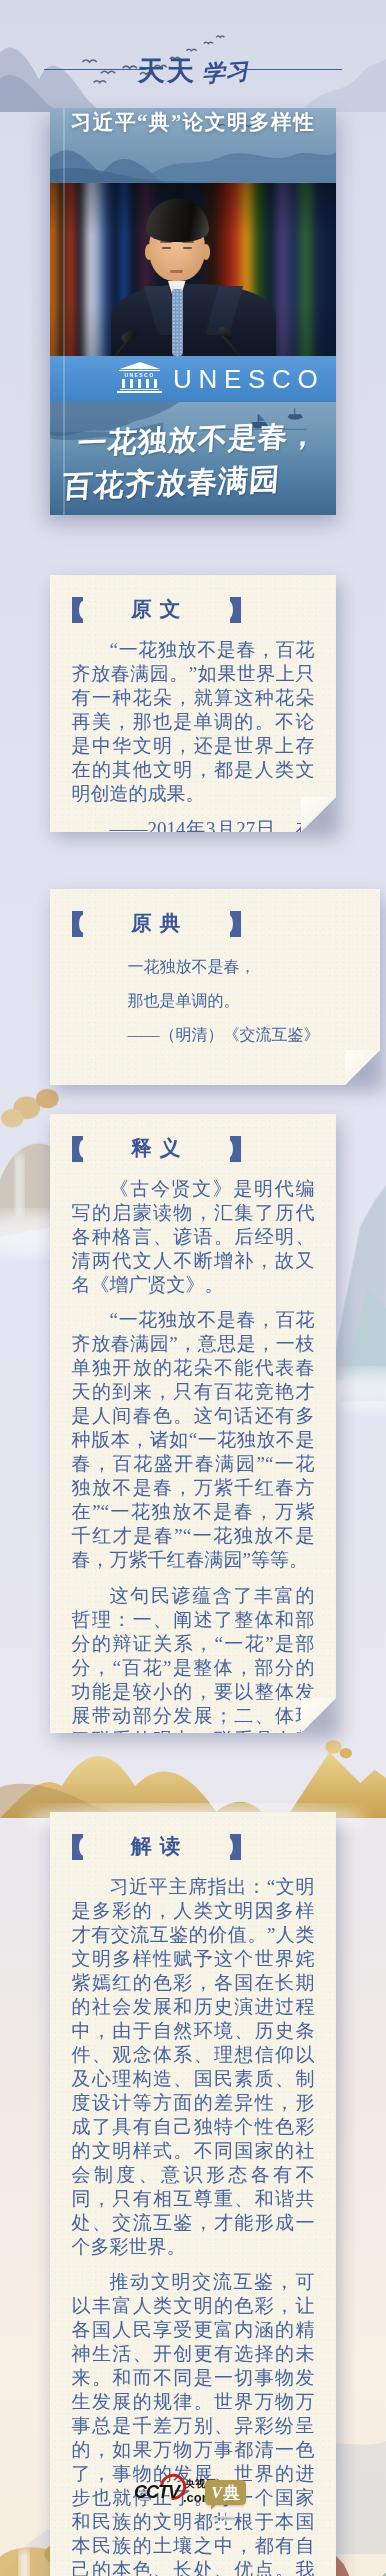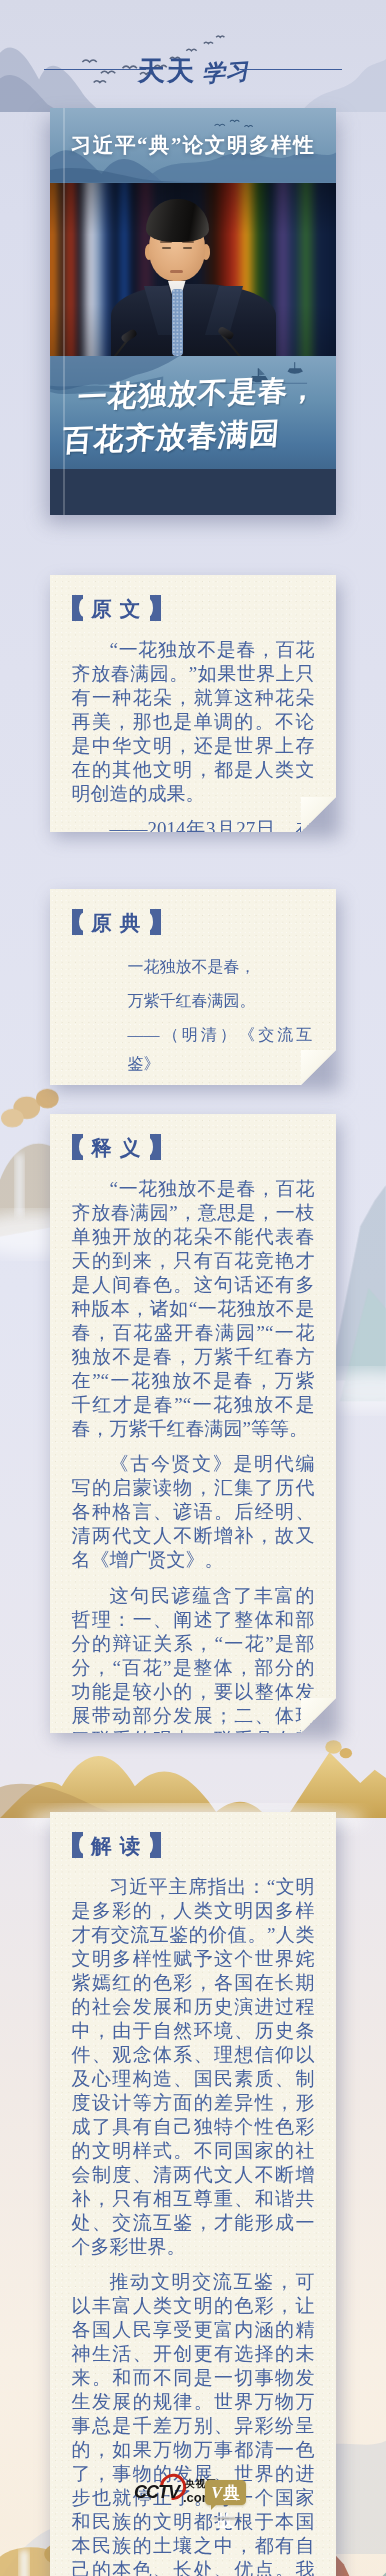--- a/index.html
+++ b/index.html
@@ -15,21 +15,21 @@
   .head-title{position:absolute;top:53px;left:0;right:0;text-align:center;color:#32508e;white-space:nowrap;}
   .head-title .reg{font-size:27px;font-weight:700;letter-spacing:2.1px;}
   .head-title .scr{display:inline-block;font-size:23px;font-weight:700;font-style:italic;margin-left:6.2px;transform:rotate(-4deg);font-family:"DejaVu Serif",serif;}
 
   
   .hero-wrap{position:absolute;left:50px;top:108px;width:286px;height:407px;z-index:3;}
   .hero-shadow{position:absolute;left:-4.1px;right:-2.1px;top:10.3px;bottom:-8.2px;background:rgba(88,96,132,.42);filter:blur(10.3px);border-radius:5.2px;}
   .hero{position:absolute;inset:0;overflow:hidden;background:#2a3a55;}
   .hero-band{position:relative;height:75px;background:linear-gradient(180deg,#8fadc6 0%,#7599b6 60%,#6a90af 100%);overflow:hidden;}
   .hero-band svg{position:absolute;left:0;bottom:0;}
-  .hero-band h2{position:relative;margin:0;padding-top:23px;text-align:center;font-size:20.6px;font-weight:700;color:#ffffff;letter-spacing:1.5px;text-shadow:0 1px 4.1px rgba(25,45,75,.4);}
+  .hero-band h2{position:relative;margin:0;text-align:center;font-size:20.6px;font-weight:700;color:#ffffff;letter-spacing:1.5px;text-shadow:0 1px 4.1px rgba(25,45,75,.4);}
   .spine{position:absolute;left:13.4px;top:0;bottom:0;width:1.5px;background:rgba(255,255,255,.22);z-index:9;}
 
   .photo{position:relative;height:173px;overflow:hidden;background:#10182b;}
   .flags{position:absolute;inset:-6.2px;filter:blur(2.6px) saturate(1.15);
     background:linear-gradient(90deg,#8a4a1f 0%,#b4661f 3%,#3a2a22 6%,#93321f 9%,#20222e 12%,#c9ccd8 15.5%,#8fa3bd 18%,#27406e 21%,#0e1b33 24%,#1c3e7a 27%,#0d1526 30%,#3a1f33 34%,#141a2b 38%,#0f1626 44%,#121828 52%,#2a150d 57%,#6e1f14 61%,#a03420 64%,#c99026 68%,#274a1c 72%,#0f2030 76%,#4a3f73 80%,#1e2f4c 84%,#356036 88%,#14223e 92%,#0c1830 100%);}
   .photo-vignette{position:absolute;inset:0;background:linear-gradient(180deg,rgba(0,0,0,.35) 0%,rgba(0,0,0,0) 30%,rgba(0,0,0,0) 70%,rgba(0,0,0,.2) 100%);}
   .hair{position:absolute;left:96px;top:15.5px;width:63px;height:43px;border-radius:50% 50% 42% 42%/74% 74% 30% 30%;
     background:linear-gradient(100deg,#3c3a38 0%,#191817 45%,#0e0d0c 70%,#4b4845 100%);}
   .face{position:absolute;left:99px;top:27px;width:56px;height:71px;border-radius:52% 52% 46% 46%/56% 56% 44% 44%;
     background:radial-gradient(ellipse at 45% 35%,#f2c69c 0%,#e0ab7c 55%,#c78f60 100%);}
@@ -77,21 +77,21 @@
   .sheet-wrap{position:absolute;left:50px;width:286px;z-index:3;}
   .sheet-shadow{position:absolute;left:3.1px;right:-4.1px;top:8.2px;bottom:-6.2px;background:rgba(88,96,132,.40);filter:blur(9.3px);border-radius:5.2px;}
   .sheet{position:absolute;inset:0;clip-path:polygon(0 0,100% 0,100% calc(100% - 35px),calc(100% - 35px) 100%,0 100%);
     background-color:#f7f4e7;
     background-image:radial-gradient(rgba(255,255,255,.75) 0.5px,rgba(255,255,255,0) 0.8px),radial-gradient(rgba(193,186,155,.30) 0.5px,rgba(0,0,0,0) 0.8px);
     background-size:4.6px 4.6px,6.7px 6.7px;background-position:0 0,2.1px 3.1px;
     padding:17.5px 21.6px;box-sizing:border-box;overflow:hidden;}
   .fold{position:absolute;right:0;bottom:0;width:35px;height:35px;clip-path:polygon(0 100%,100% 0,0 0);
     background:linear-gradient(315deg,#c9c2a6 2%,#e9e5d3 26%,#f9f7ec 55%,#fffef8 100%);
     filter:drop-shadow(-2.6px -2.6px 3.1px rgba(110,100,70,.28));}
-  .sec-head{display:flex;align-items:flex-start;margin:2.1px 0 15.5px 0;}
+  .sec-head{display:flex;align-items:flex-end;margin:2.1px 0 15.5px 0;gap:40px;}
   .brk{position:relative;width:11.3px;height:26px;background:#4a639c;flex:0 0 auto;}
   .brk::after{content:"";position:absolute;top:50%;width:8.8px;height:18.5px;border-radius:50%;background:#f7f4e7;transform:translateY(-50%);}
   .brk.bl::after{right:-5.2px;} .brk.br::after{left:-5.2px;}
   .sec-title{font-size:20.6px;font-weight:700;color:#3b5696;letter-spacing:8.2px;padding:0 1px 0 8.2px;}
   .body p{margin:0 0 11.3px 0;font-size:19px;line-height:24px;color:#46629f;text-align:justify;text-indent:2em;}
   .body p:last-child{margin-bottom:0;}
   .attr{font-size:14.4px;line-height:24px;color:#46629f;margin-top:7.2px;text-indent:0;}
   .poem p{margin:0 0 5.2px 56px;font-size:16px;line-height:29px;color:#46629f;text-indent:0;}
   .attr-right{text-align:right;padding-right:2.1px;margin-top:14.4px;font-size:15px;color:#46629f;}
 
@@ -240,20 +240,37 @@
         <div class="brow rb"></div>
         <div class="eye le"></div>
         <div class="eye re"></div>
         <div class="mouth"></div>
         <div class="mic-rod m1"></div>
         <div class="mic-rod m2"></div>
         <div class="mic-head h1"></div>
         <div class="mic-head h2"></div>
       </div>
 
+      <div class="podium">
+        <div class="temple">
+          <div class="roof"></div>
+          <div class="arch"></div>
+          <div class="tword">UNESCO</div>
+          <div class="cols">
+              <span class="col"></span>
+              <span class="col"></span>
+              <span class="col"></span>
+              <span class="col"></span>
+              <span class="col"></span>
+            </div>
+          <div class="base1"></div>
+          <div class="base2"></div>
+        </div>
+        <div class="unesco-word">UNESCO</div>
+      </div>
 
       <div class="callig">
         <svg width="286" height="113" viewBox="0 0 556 220">
           <path d="M0,0 L0,64 C30,74 60,52 96,56 C130,58 150,40 178,34 C210,26 236,10 252,0 Z" fill="#3c6088" opacity="0.55"></path>
           <path d="M0,70 C40,82 80,64 120,70 C160,76 190,62 220,58 L220,40 C180,48 140,60 100,58 C60,56 30,62 0,58 Z" fill="#345a82" opacity="0.45"></path>
           <g fill="#27496c" opacity="0.8">
             <path d="M388,46 q16,10 36,0 l-5,-7 l-26,0 Z"></path>
             <rect x="404" y="24" width="2.5" height="16"></rect>
             <path d="M406,24 l12,12 l-12,2 Z" opacity="0.7"></path>
             <path d="M462,30 q13,9 30,0 l-4,-6 l-22,0 Z"></path>
@@ -276,64 +293,64 @@
         <span class="brk br"></span>
       </div>
       <div class="body">
         <p>“一花独放不是春，百花齐放春满园。”如果世界上只有一种花朵，就算这种花朵再美，那也是单调的。不论是中华文明，还是世界上存在的其他文明，都是人类文明创造的成果。</p>
         <p class="attr">——2014年3月27日，在联合国教科文组织总部的演讲</p>
       </div>
     </div>
     <div class="fold"></div>
   </div>
 
-  <div class="sheet-wrap" style="top:889px;height:196px;">
+  <div class="sheet-wrap" style="top:889px;height:196px;padding-left:44px;">
     <div class="sheet-shadow"></div>
     <div class="sheet">
       <div class="sec-head">
         <span class="brk bl"></span>
         <span class="sec-title">原典</span>
         <span class="brk br"></span>
       </div>
       <div class="body poem">
         <p>一花独放不是春，</p>
-        <p>万紫千红春满园。</p>
+        <p>那也是单调的。</p>
         <p class="attr attr-right">——（明清）《交流互鉴》</p>
       </div>
     </div>
     <div class="fold"></div>
   </div>
 
   <div class="sheet-wrap" style="top:1114px;height:619px;">
     <div class="sheet-shadow"></div>
     <div class="sheet">
       <div class="sec-head">
         <span class="brk bl"></span>
         <span class="sec-title">释义</span>
         <span class="brk br"></span>
       </div>
       <div class="body">
+        <p>《古今贤文》是明代编写的启蒙读物，汇集了历代各种格言、谚语。后经明、清两代文人不断增补，故又名《增广贤文》。</p>
         <p>“一花独放不是春，百花齐放春满园”，意思是，一枝单独开放的花朵不能代表春天的到来，只有百花竞艳才是人间春色。这句话还有多种版本，诸如“一花独放不是春，百花盛开春满园”“一花独放不是春，万紫千红春方在”“一花独放不是春，万紫千红才是春”“一花独放不是春，万紫千红春满园”等等。</p>
-        <p>《古今贤文》是明代编写的启蒙读物，汇集了历代各种格言、谚语。后经明、清两代文人不断增补，故又名《增广贤文》。</p>
         <p>这句民谚蕴含了丰富的哲理：一、阐述了整体和部分的辩证关系，“一花”是部分，“百花”是整体，部分的功能是较小的，要以整体发展带动部分发展；二、体现了联系的观点，联系具有普遍性，“一花”和“百花”是相互联系的；三、说明了事物是客观的和发展变化的，“百花齐放”是必然的，因此要顺应历史潮流。</p>
       </div>
     </div>
     <div class="fold"></div>
   </div>
 
   <div class="sheet-wrap" style="top:1812px;height:844px;">
     <div class="sheet-shadow"></div>
     <div class="sheet">
       <div class="sec-head">
         <span class="brk bl"></span>
         <span class="sec-title">解读</span>
         <span class="brk br"></span>
       </div>
       <div class="body">
-        <p>习近平主席指出：“文明是多彩的，人类文明因多样才有交流互鉴的价值。”人类文明多样性赋予这个世界姹紫嫣红的色彩，各国在长期的社会发展和历史演进过程中，由于自然环境、历史条件、观念体系、理想信仰以及心理构造、国民素质、制度设计等方面的差异性，形成了具有自己独特个性色彩的文明样式。不同国家的社会制度、清两代文人不断增补，只有相互尊重、和谐共处、交流互鉴，才能形成一个多彩世界。</p>
+        <p>习近平主席指出：“文明是多彩的，人类文明因多样才有交流互鉴的价值。”人类文明多样性赋予这个世界姹紫嫣红的色彩，各国在长期的社会发展和历史演进过程中，由于自然环境、历史条件、观念体系、理想信仰以及心理构造、国民素质、制度设计等方面的差异性，形成了具有自己独特个性色彩的文明样式。不同国家的社会制度、意识形态各有不同，只有相互尊重、和谐共处、交流互鉴，才能形成一个多彩世界。</p>
         <p>推动文明交流互鉴，可以丰富人类文明的色彩，让各国人民享受更富内涵的精神生活、开创更有选择的未来。和而不同是一切事物发生发展的规律。世界万物万事总是千差万别、异彩纷呈的，如果万物万事都清一色了，事物的发展、世界的进步也就停止了。每一个国家和民族的文明都扎根于本国本民族的土壤之中，都有自己的本色、长处、优点。我们应该维护各国各民族文明多样性，加强相互交流、相互学习、相互借鉴，而不应该相互隔膜、相互排斥、相互取代，这样世界文明之园才能万紫千红、生机盎然。</p>
       </div>
     </div>
     <div class="fold"></div>
   </div>
 
   <div class="brand">
     <span class="swoosh"></span>
     <span class="cctv">CCTV</span>
     <span class="cn">央视网</span>

